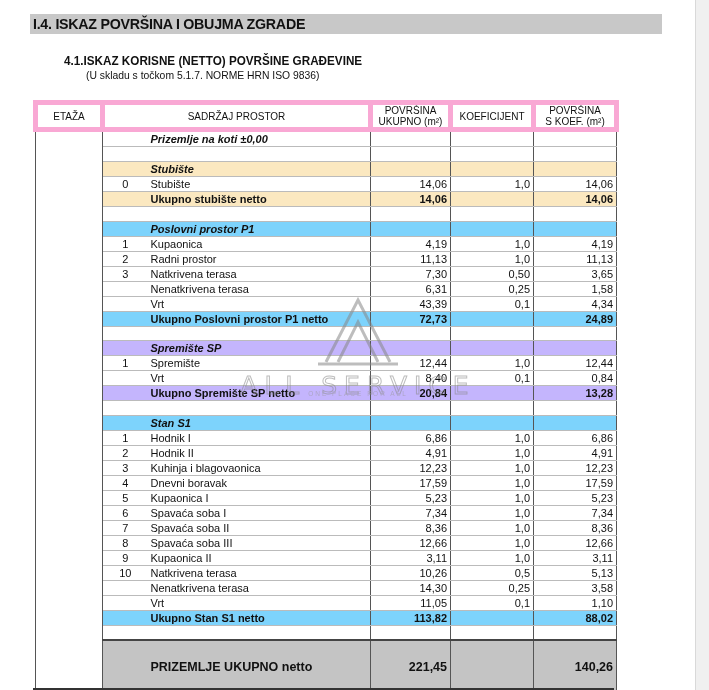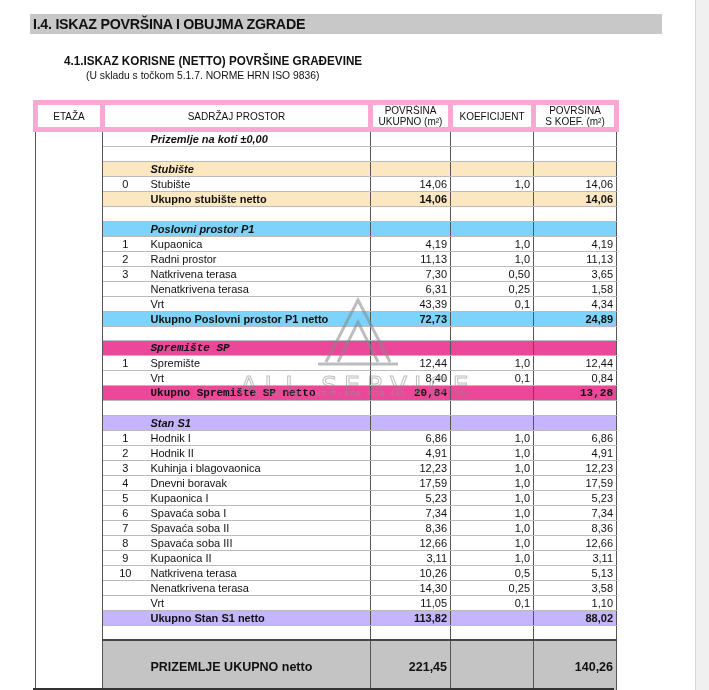--- a/index.html
+++ b/index.html
@@ -17,22 +17,22 @@
   table.grid th { border: 5px solid #f9a8d4; font-weight: normal; height: 26px; font-size: 10px; line-height: 11px; text-align: center; }
   th.h-etaza, th.h-sadrzaj { font-size: 11.5px; }
   td.etaza { border-left: 1px solid #555; border-bottom: 1px solid #555 !important; background: #fff; }
   td.idx { text-align: center; border-right: none !important; }
   td.num { text-align: right; }
   td.label-cell { padding-left: 4px; }
   .italic-bold { font-style: italic; font-weight: bold; margin-left: 18px; }
   .bold { font-weight: bold; margin-top: 46px; }
   tr.yellow td:not(.etaza) { background: #fbe8c0; }
   tr.salmon td:not(.etaza) { background: #7dd3fc; }
-  tr.blue td:not(.etaza) { background: #ec4899; font-family: Liberation Mono, monospace; }
-  tr.green td:not(.etaza) { background: #c4b5fd; }
+  tr.blue td:not(.etaza) { background: #c4b5fd; }
+  tr.green td:not(.etaza) { background: #7dd3fc; }
   tr.total td:not(.etaza) { background: #c4c4c4; height: 52px; font-size: 12.5px; font-weight: bold; border-top: 2px solid #444; border-bottom: 1px solid #555; }
   .watermark { position: absolute; left: 238px; top: 292px; width: 240px; height: 110px; pointer-events: none; opacity: 0.55; }
   .wm-text { position: absolute; left: 0; top: 70px; width: 240px; text-align: center; font-size: 25px; letter-spacing: 7px; color: transparent; -webkit-text-stroke: 1px #888; font-family: "DejaVu Sans", sans-serif; margin-top: 9px; }
   .wm-sub { position: absolute; left: 0; top: 98px; width: 240px; text-align: center; font-size: 6.5px; letter-spacing: 2px; color: #999; }
   .bottom-line { position: absolute; left: 33px; top: 688px; width: 581px; height: 2px; background: #333; }
 </style>
 </head>
 <body>
 
 <div class="right-edge"></div>

